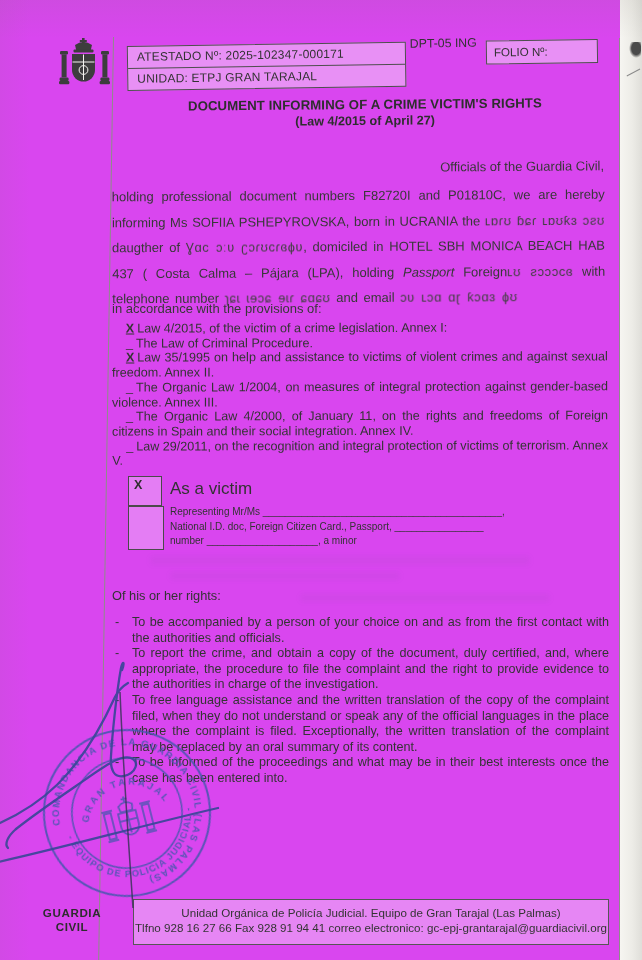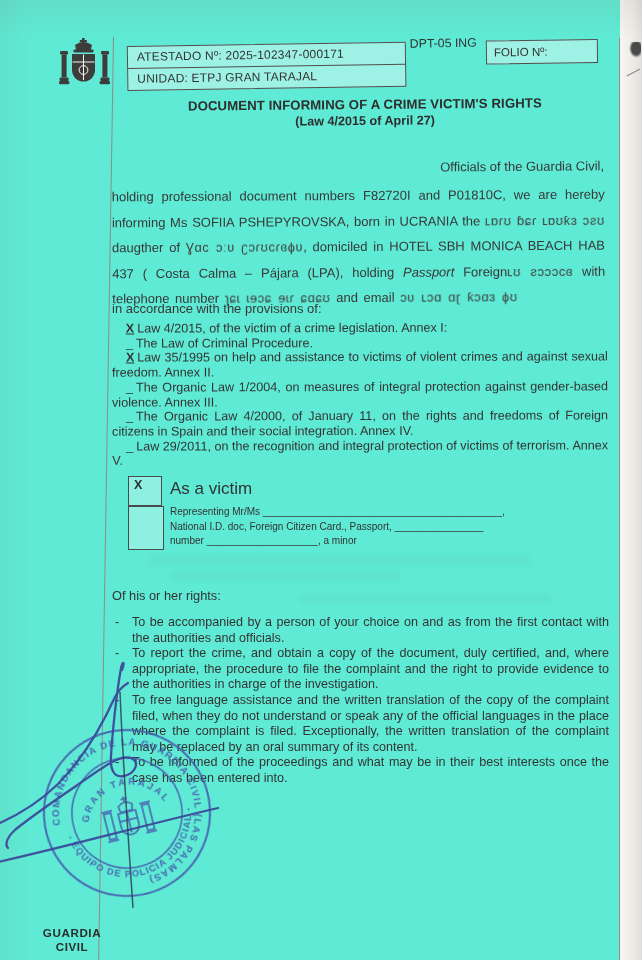--- a/index.html
+++ b/index.html
@@ -1,18 +1,18 @@
 <!DOCTYPE html>
 <html><head>
 <meta charset="utf-8">
 <style>
   html,body{margin:0;padding:0;background:#d8d6d1;}
   .photo{
     position:relative;width:642px;height:960px;overflow:hidden;
-    background:#5eead4;
+    background:#d946ef;
     font-family:"Liberation Sans","DejaVu Sans",sans-serif;
     color:#383838;
   }
   .photo::before{content:"";position:absolute;left:0;top:0;right:0;height:38px;
     background:linear-gradient(to bottom,rgba(120,115,105,.10),rgba(120,115,105,0));pointer-events:none;z-index:6;}
   .photo::after{content:"";position:absolute;left:0;top:0;bottom:0;width:30px;
     background:linear-gradient(to right,rgba(120,115,105,.07),rgba(120,115,105,0));pointer-events:none;z-index:6;}
   .edge-strip{position:absolute;left:620px;top:0;width:22px;height:960px;
     background:linear-gradient(to right,#f6f5f1 0%,#edecE7 55%,#dfded9 100%);z-index:0;}
   .abs{position:absolute;}
@@ -56,21 +56,21 @@
   .rights{position:absolute;left:112px;top:615px;width:497px;font-size:12.6px;}
   .right-item{position:relative;padding-left:20px;text-align:justify;line-height:15.6px;color:#343434;}
   .right-item .dash{position:absolute;left:3px;top:0;}
   
   .ghost{position:absolute;background:rgba(95,95,120,.055);filter:blur(2.5px);border-radius:3px;}
   
   .sig{position:absolute;left:-8px;top:648px;z-index:4;}
   .stamp{position:absolute;left:36px;top:722px;z-index:3;transform:rotate(-14deg);filter:blur(.35px);opacity:.88;}
   
   .brand{position:absolute;left:30px;top:906px;width:84px;text-align:center;font-weight:bold;
-    font-size:11.6px;line-height:14px;letter-spacing:.6px;color:#2d2d2d;margin-top:20px;}
+    font-size:11.6px;line-height:14px;letter-spacing:.6px;color:#2d2d2d;}
   .foot-box{position:absolute;left:133px;top:899px;width:474px;height:44px;border:1.6px solid #565656;
     text-align:center;background:rgba(255,255,255,.35);}
   .foot-box .f1{font-size:11.6px;margin-top:6px;color:#343434;}
   .foot-box .f2{font-size:11.6px;margin-top:2px;color:#343434;}
   
   .corner-mark{position:absolute;left:629px;top:42px;width:12px;height:16px;
     background:radial-gradient(ellipse at 60% 40%,#4a4a4a 0 45%,rgba(74,74,74,0) 70%);z-index:2;}
   .corner-slash{position:absolute;left:626px;top:72px;width:15px;height:1.4px;background:#8a8a8a;transform:rotate(-28deg);z-index:2;}
 </style>
 </head>
@@ -206,13 +206,17 @@
       <path d="M 24 181 C 16 188 12 196 16 200"></path>
       <path d="M 6 214 C 66 201 148 178 226 160"></path>
     </g>
     <path d="M 128 44 C 131 118 137 200 141 260" fill="none" stroke="#2f3350" stroke-width="1.5" opacity="0.8"></path>
   </svg>
 
   <div class="brand">
     <div>GUARDIA</div>
     <div>CIVIL</div>
   </div>
+  <div class="foot-box">
+    <div class="f1">Unidad Orgánica de Policía Judicial. Equipo de Gran Tarajal (Las Palmas)</div>
+    <div class="f2">Tlfno 928 16 27 66 Fax 928 91 94 41   correo electronico: gc-epj-grantarajal@guardiacivil.org</div>
+  </div>
 </div>
 
 </body></html>

